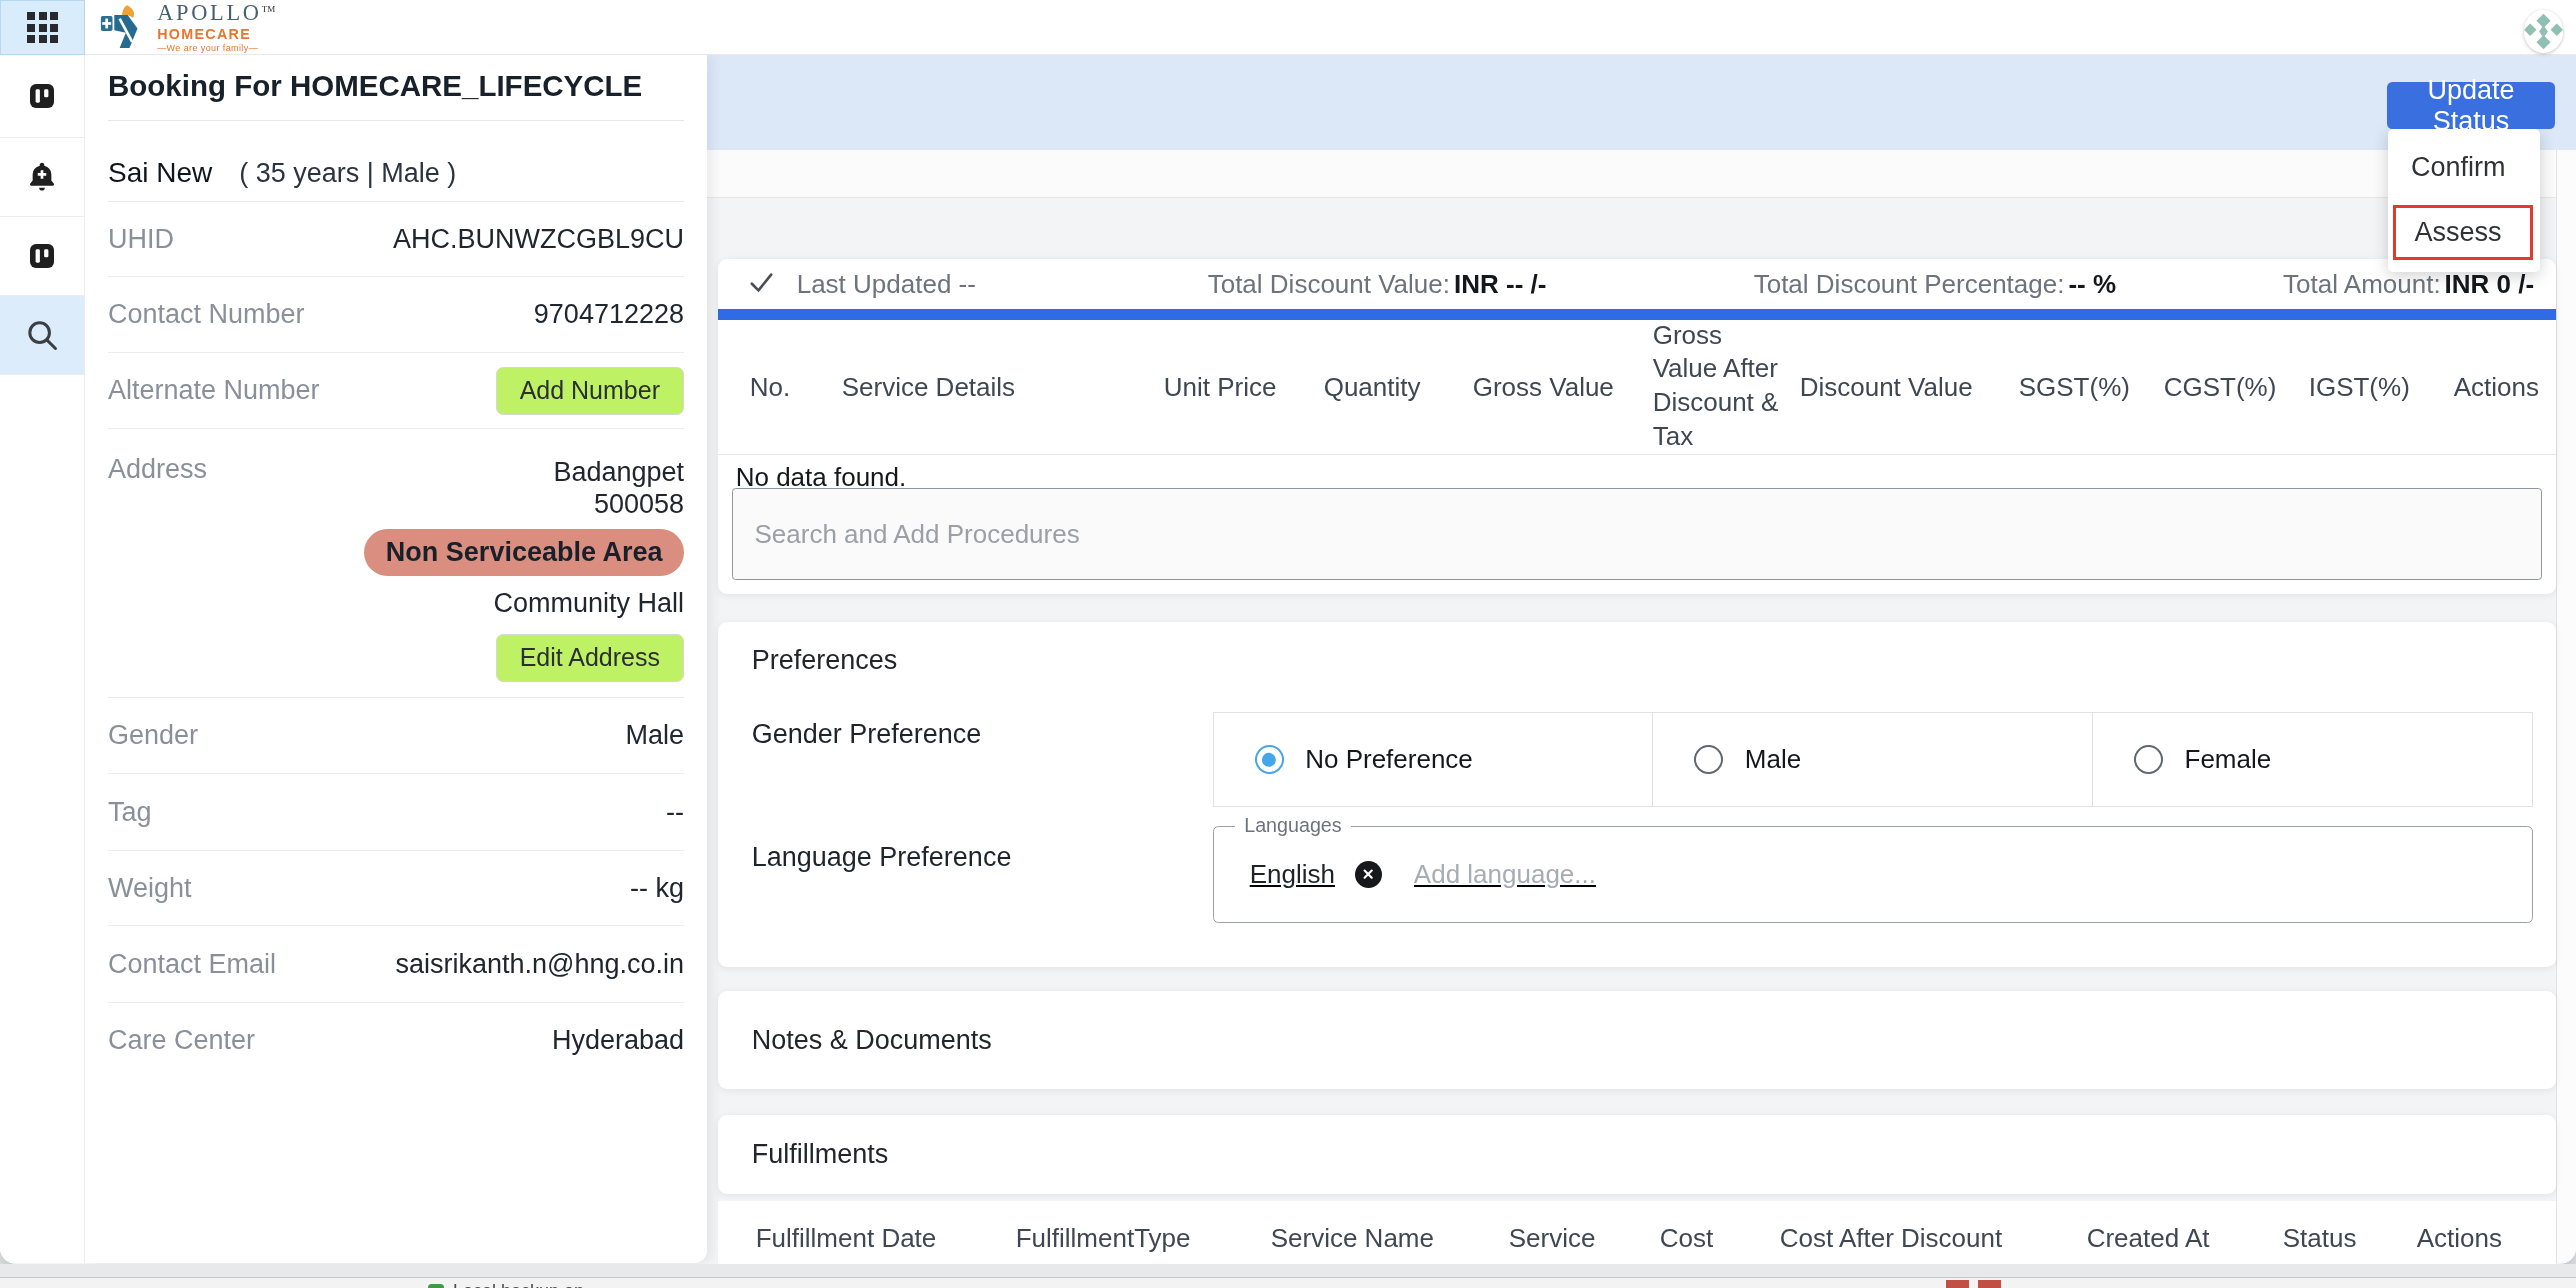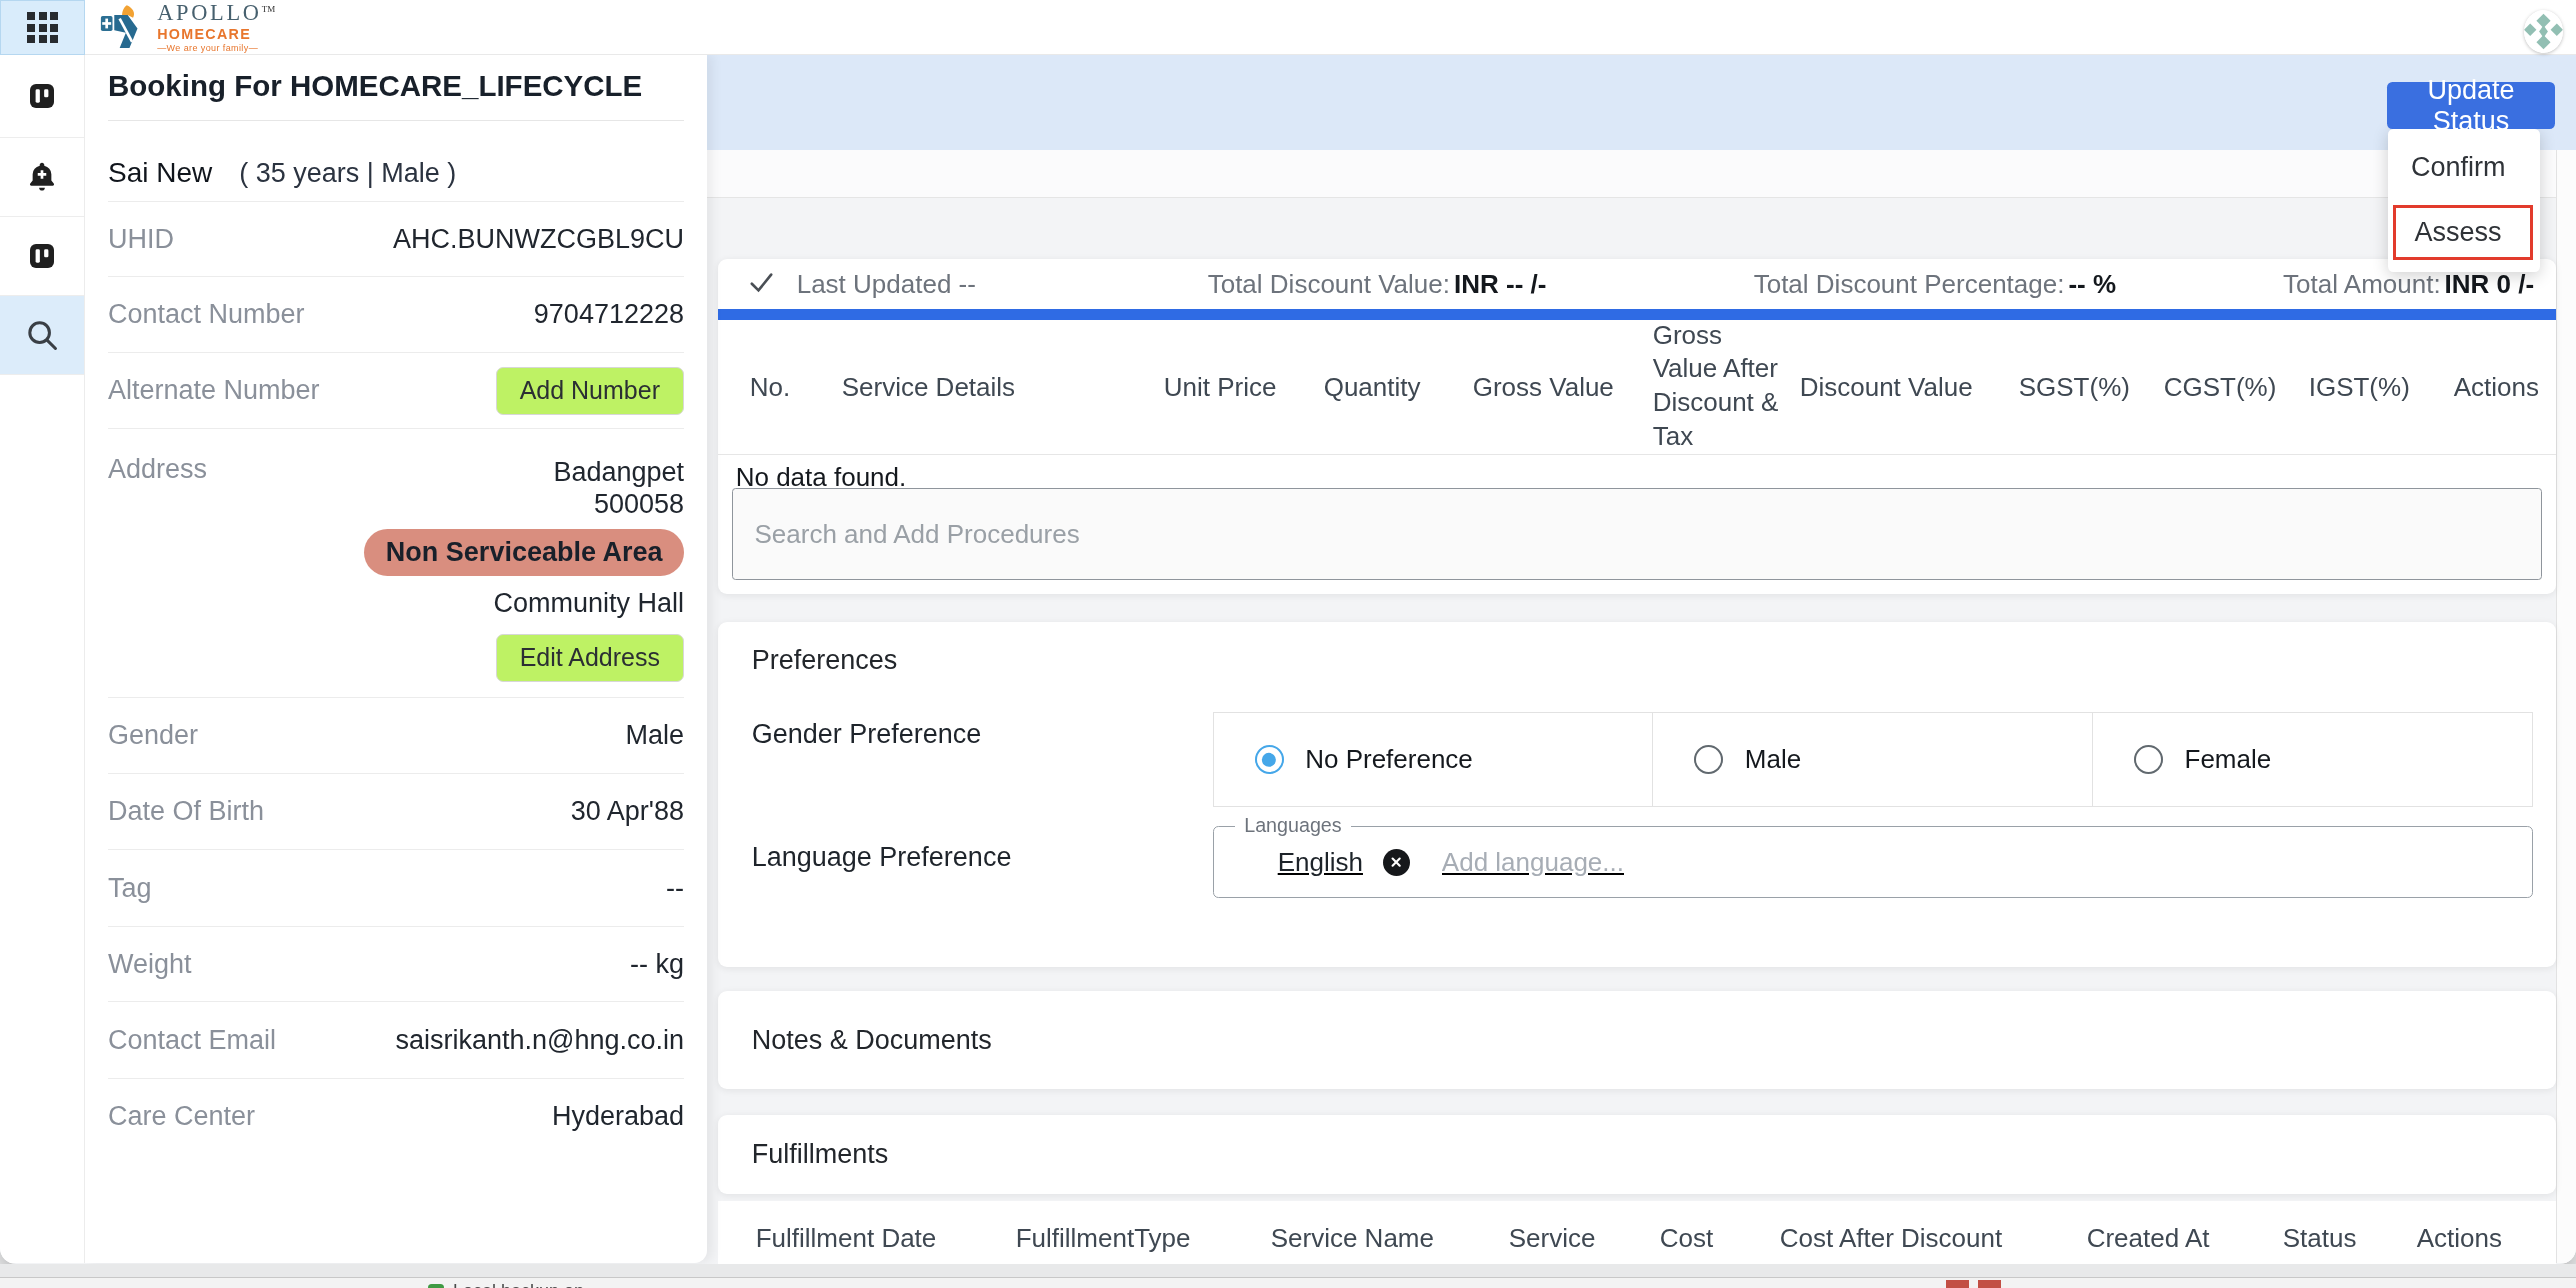--- a/index.html
+++ b/index.html
@@ -117,22 +117,22 @@
   .gender-box { position:absolute; left:495px; top:90px; width:1320px; height:95px;
                 border:0.9px solid #e2e2e2; display:flex; }
   .gcell { flex:1; display:flex; align-items:center; gap:21.5px; padding-left:41px;
            border-right:0.9px solid #e2e2e2; cursor:pointer; }
   .gcell:last-child { border-right:none; }
   .radio { width:29px; height:29px; border-radius:50%; border:2.7px solid #61696f; position:relative; flex:none; }
   .radio.checked { border-color:#45a7e9; }
   .radio.checked::after { content:""; position:absolute; left:50%; top:50%; width:14.3px; height:14.3px;
                           border-radius:50%; background:#45a7e9; transform:translate(-50%,-50%); }
   .glabel { font-size:26px; color:#14181d; }
-  .lang-fieldset { position:absolute; left:495px; top:204px; width:1320px; height:72px;
-                   border:0.9px solid #9aa1a8; border-radius:5.4px;padding-left:28px; }
+  .lang-fieldset { position:absolute; left:495px; top:204px; width:1320px; height:97px;
+                   border:0.9px solid #9aa1a8; border-radius:5.4px; }
   .lang-legend { position:absolute; top:-13.4px; left:21.5px; background:#fff; padding:0 9px;
                  font-size:19.7px; color:#6d737c; }
   .lang-content { display:flex; align-items:center; height:100%; padding-left:36px; gap:19.7px;text-decoration:underline; }
   .chip-text { font-size:26px; color:#1d2329; }
   .chip-close { width:27px; height:27px; border-radius:50%; background:#16181b; display:flex;
                 align-items:center; justify-content:center; cursor:pointer; flex:none; }
   .lang-input { border:none; outline:none; background:transparent; font-size:26px; color:#222; width:537px;
                 margin-left:12.5px; font-family:"Liberation Sans", sans-serif; }
   .lang-input::placeholder { color:#a7adb5; }
 
@@ -271,24 +271,20 @@
             <span class="addr-line">Badangpet</span>
             <span class="addr-line">500058</span>
             <span class="nsa-badge">Non Serviceable Area</span>
             <span class="addr-line3">Community Hall</span>
             <button class="mini-btn">Edit Address</button>
           </span>
         </div>
         <div class="info-row r85">
           <span class="lab">Gender</span>
           <span class="val">Male</span>
-        </div>
-        <div class="info-row r85">
-          <span class="lab">Date Of Birth</span>
-          <span class="val">30 Apr'88</span>
         </div>
         <div class="info-row r86">
           <span class="lab">Tag</span>
           <span class="val">--</span>
         </div>
         <div class="info-row r84">
           <span class="lab">Weight</span>
           <span class="val">-- kg</span>
         </div>
         <div class="info-row r86">

